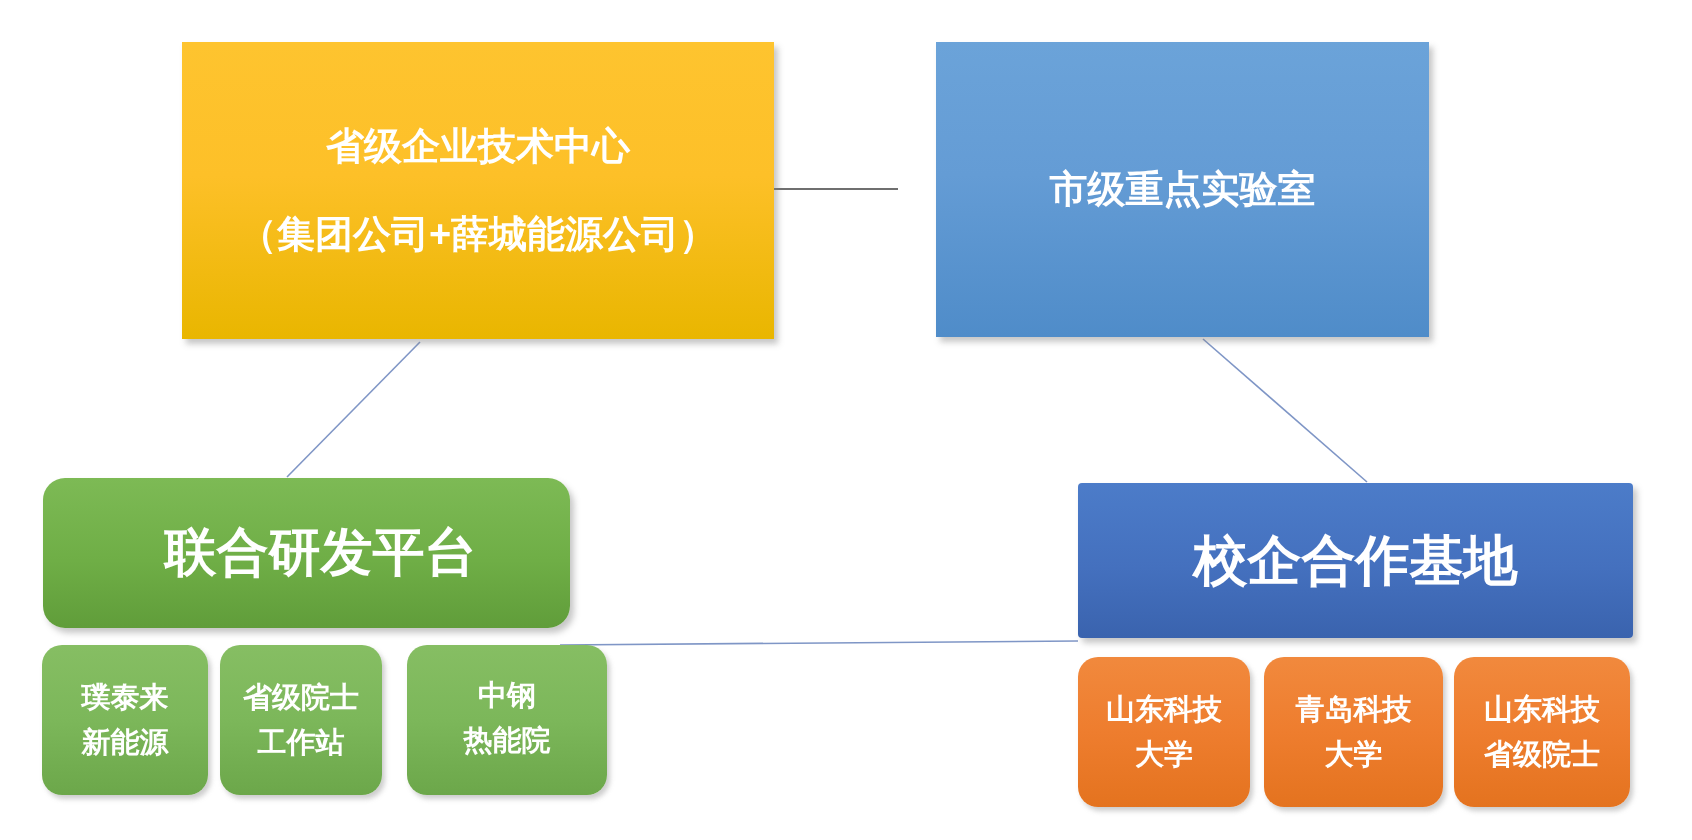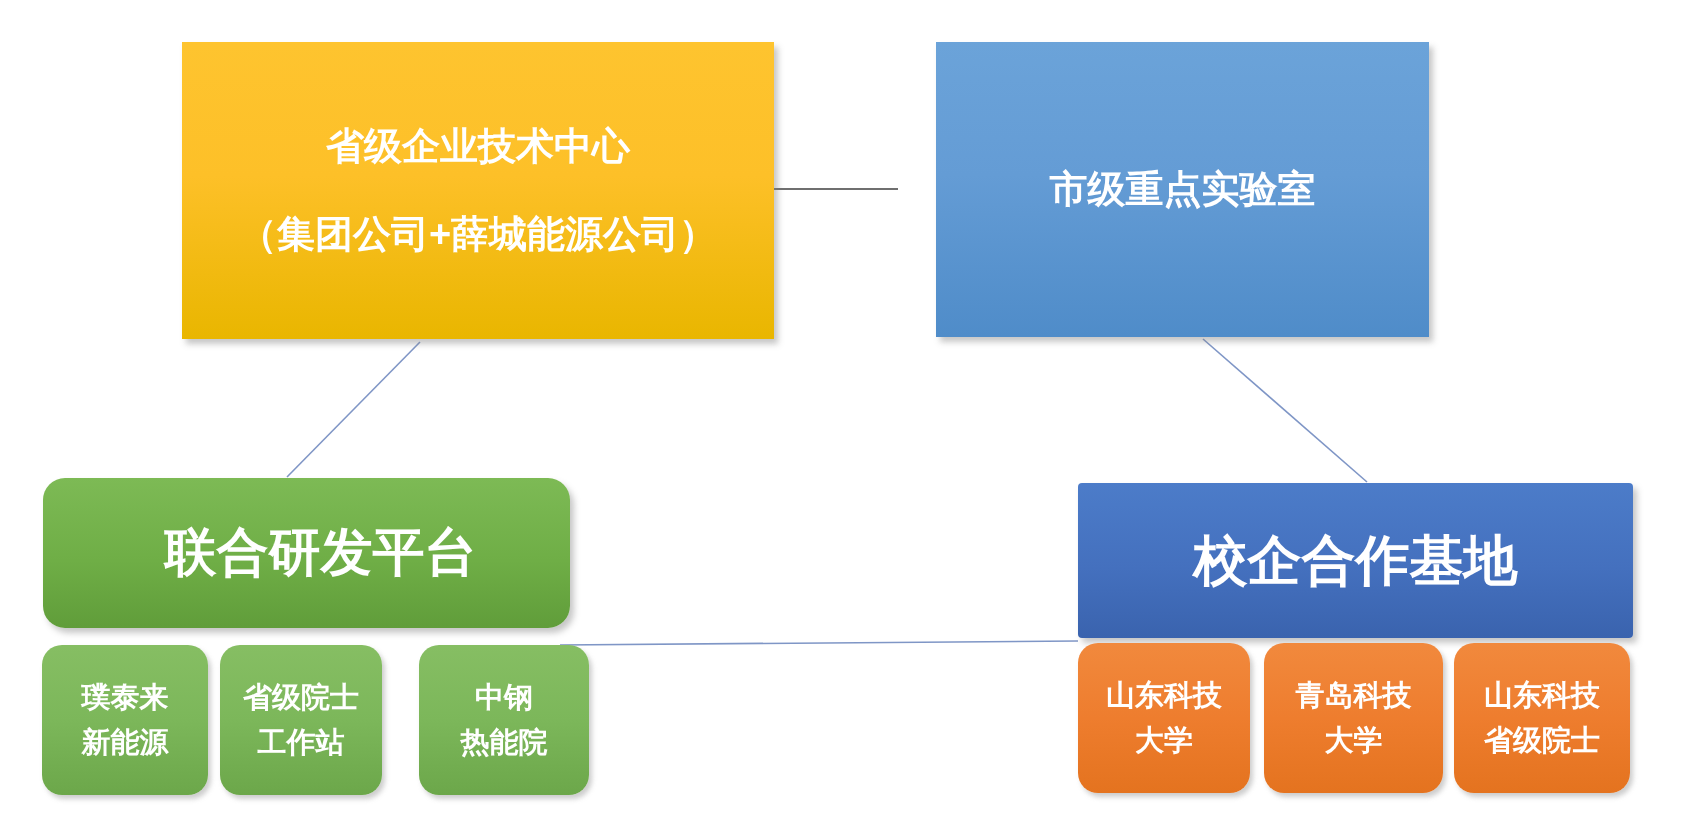--- a/index.html
+++ b/index.html
@@ -68,26 +68,26 @@
     border-radius: 20px;
     font-size: 29px;
     gap: 13px;
     box-shadow: 3px 4px 5px rgba(130,130,130,0.4);
   }
   .small-green {
     top: 645px;
     background: linear-gradient(to bottom, #86be63 0%, #7cb75a 50%, #6ca74a 100%);
   }
   .small-orange {
-    top: 643px;
+    top: 657px;
     background: linear-gradient(to bottom, #f1893d 0%, #ee7d2e 50%, #e4731f 100%);
   }
   .g1 { left: 42px;   width: 166px; }
   .g2 { left: 220px;  width: 162px; }
-  .g3 { left: 419px;  width: 170px; }
+  .g3 { left: 407px;  width: 200px; font-family: Liberation Mono, monospace; }
   .o1 { left: 1078px; width: 172px; }
   .o2 { left: 1264px; width: 179px; }
   .o3 { left: 1454px; width: 176px; }
 </style>
 </head>
 <body>
 
 <div id="canvas">
 
   <svg id="connectors" viewBox="0 0 1692 840" xmlns="http://www.w3.org/2000/svg">

